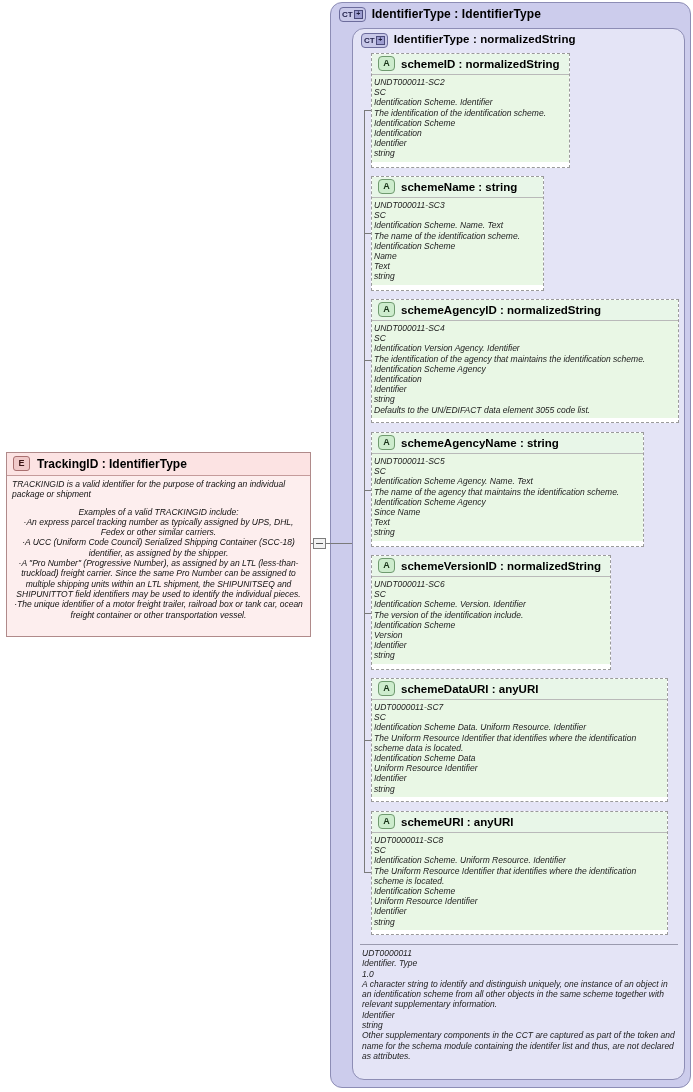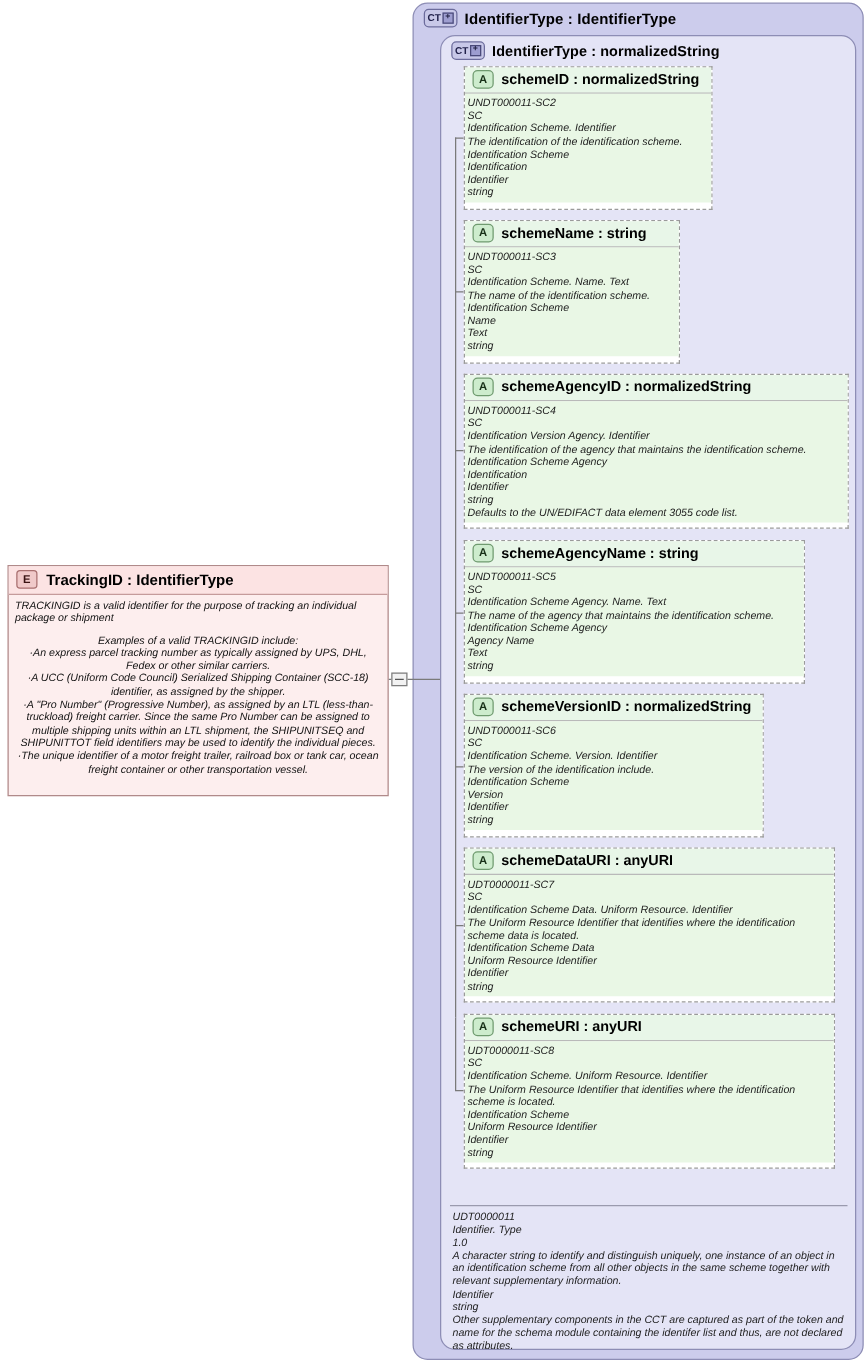--- a/index.html
+++ b/index.html
@@ -15,21 +15,21 @@
     left:330px;top:2px;width:361px;height:1086px;
     border:1px solid #8d8db5;border-radius:12px;
     background:#ccccec;
   }
   .ct-inner{
     left:352px;top:28px;width:333px;height:1052px;
     border:1px solid #8d8db5;border-radius:12px;
     background:#e4e4f6;
   }
   .ct-head{
-    display:flex;align-items:flex-end;gap:6px;
+    display:flex;align-items:flex-start;gap:6px;
     padding:4px 0 0 8px;
     font-weight:bold;font-size:12px;color:#000;
     letter-spacing:.1px;
   }
   .ct-inner .ct-head{font-size:11.5px;}
 
   
   .icon-ct{
     display:inline-flex;align-items:center;justify-content:center;
     height:13px;padding:0 2px;border:1px solid #6c6c9c;border-radius:4px;
@@ -97,21 +97,21 @@
     left:313px;top:538px;width:13px;height:11px;
     border:1px solid #7d7d7d;background:#f2f2f2;
   }
   .toggle-box .minus{
     position:absolute;left:2px;top:4px;width:7px;height:1px;background:#555;
   }
   .conn-h{background:#7a7a7a;height:1px;}
 
   
   .doc-foot{
-    left:360px;top:964px;width:318px;
+    left:360px;top:944px;width:318px;
     border-top:1px solid #9a9aae;
     padding:3px 2px 0 2px;
     font-style:italic;font-size:8.5px;line-height:10.3px;color:#1c1c1c;
   }
 </style>
 </head>
 <body>
 
 <div class="abs ct-outer">
   <div class="ct-head">
@@ -199,21 +199,21 @@
   <div class="attr-head">
     <span class="icon-a">A</span>
     <span>schemeAgencyName : string</span>
   </div>
   <div class="attr-body">
     <div>UNDT000011-SC5</div>
     <div>SC</div>
     <div>Identification Scheme Agency. Name. Text</div>
     <div>The name of the agency that maintains the identification scheme.</div>
     <div>Identification Scheme Agency</div>
-    <div>Agency Name</div>
+    <div>Since Name</div>
     <div>Text</div>
     <div>string</div>
   </div>
 </div>
 
 <div class="abs attr" style="left:371px;top:555px;width:240px;height:115px;">
   <div class="attr-head">
     <span class="icon-a">A</span>
     <span>schemeVersionID : normalizedString</span>
   </div>

